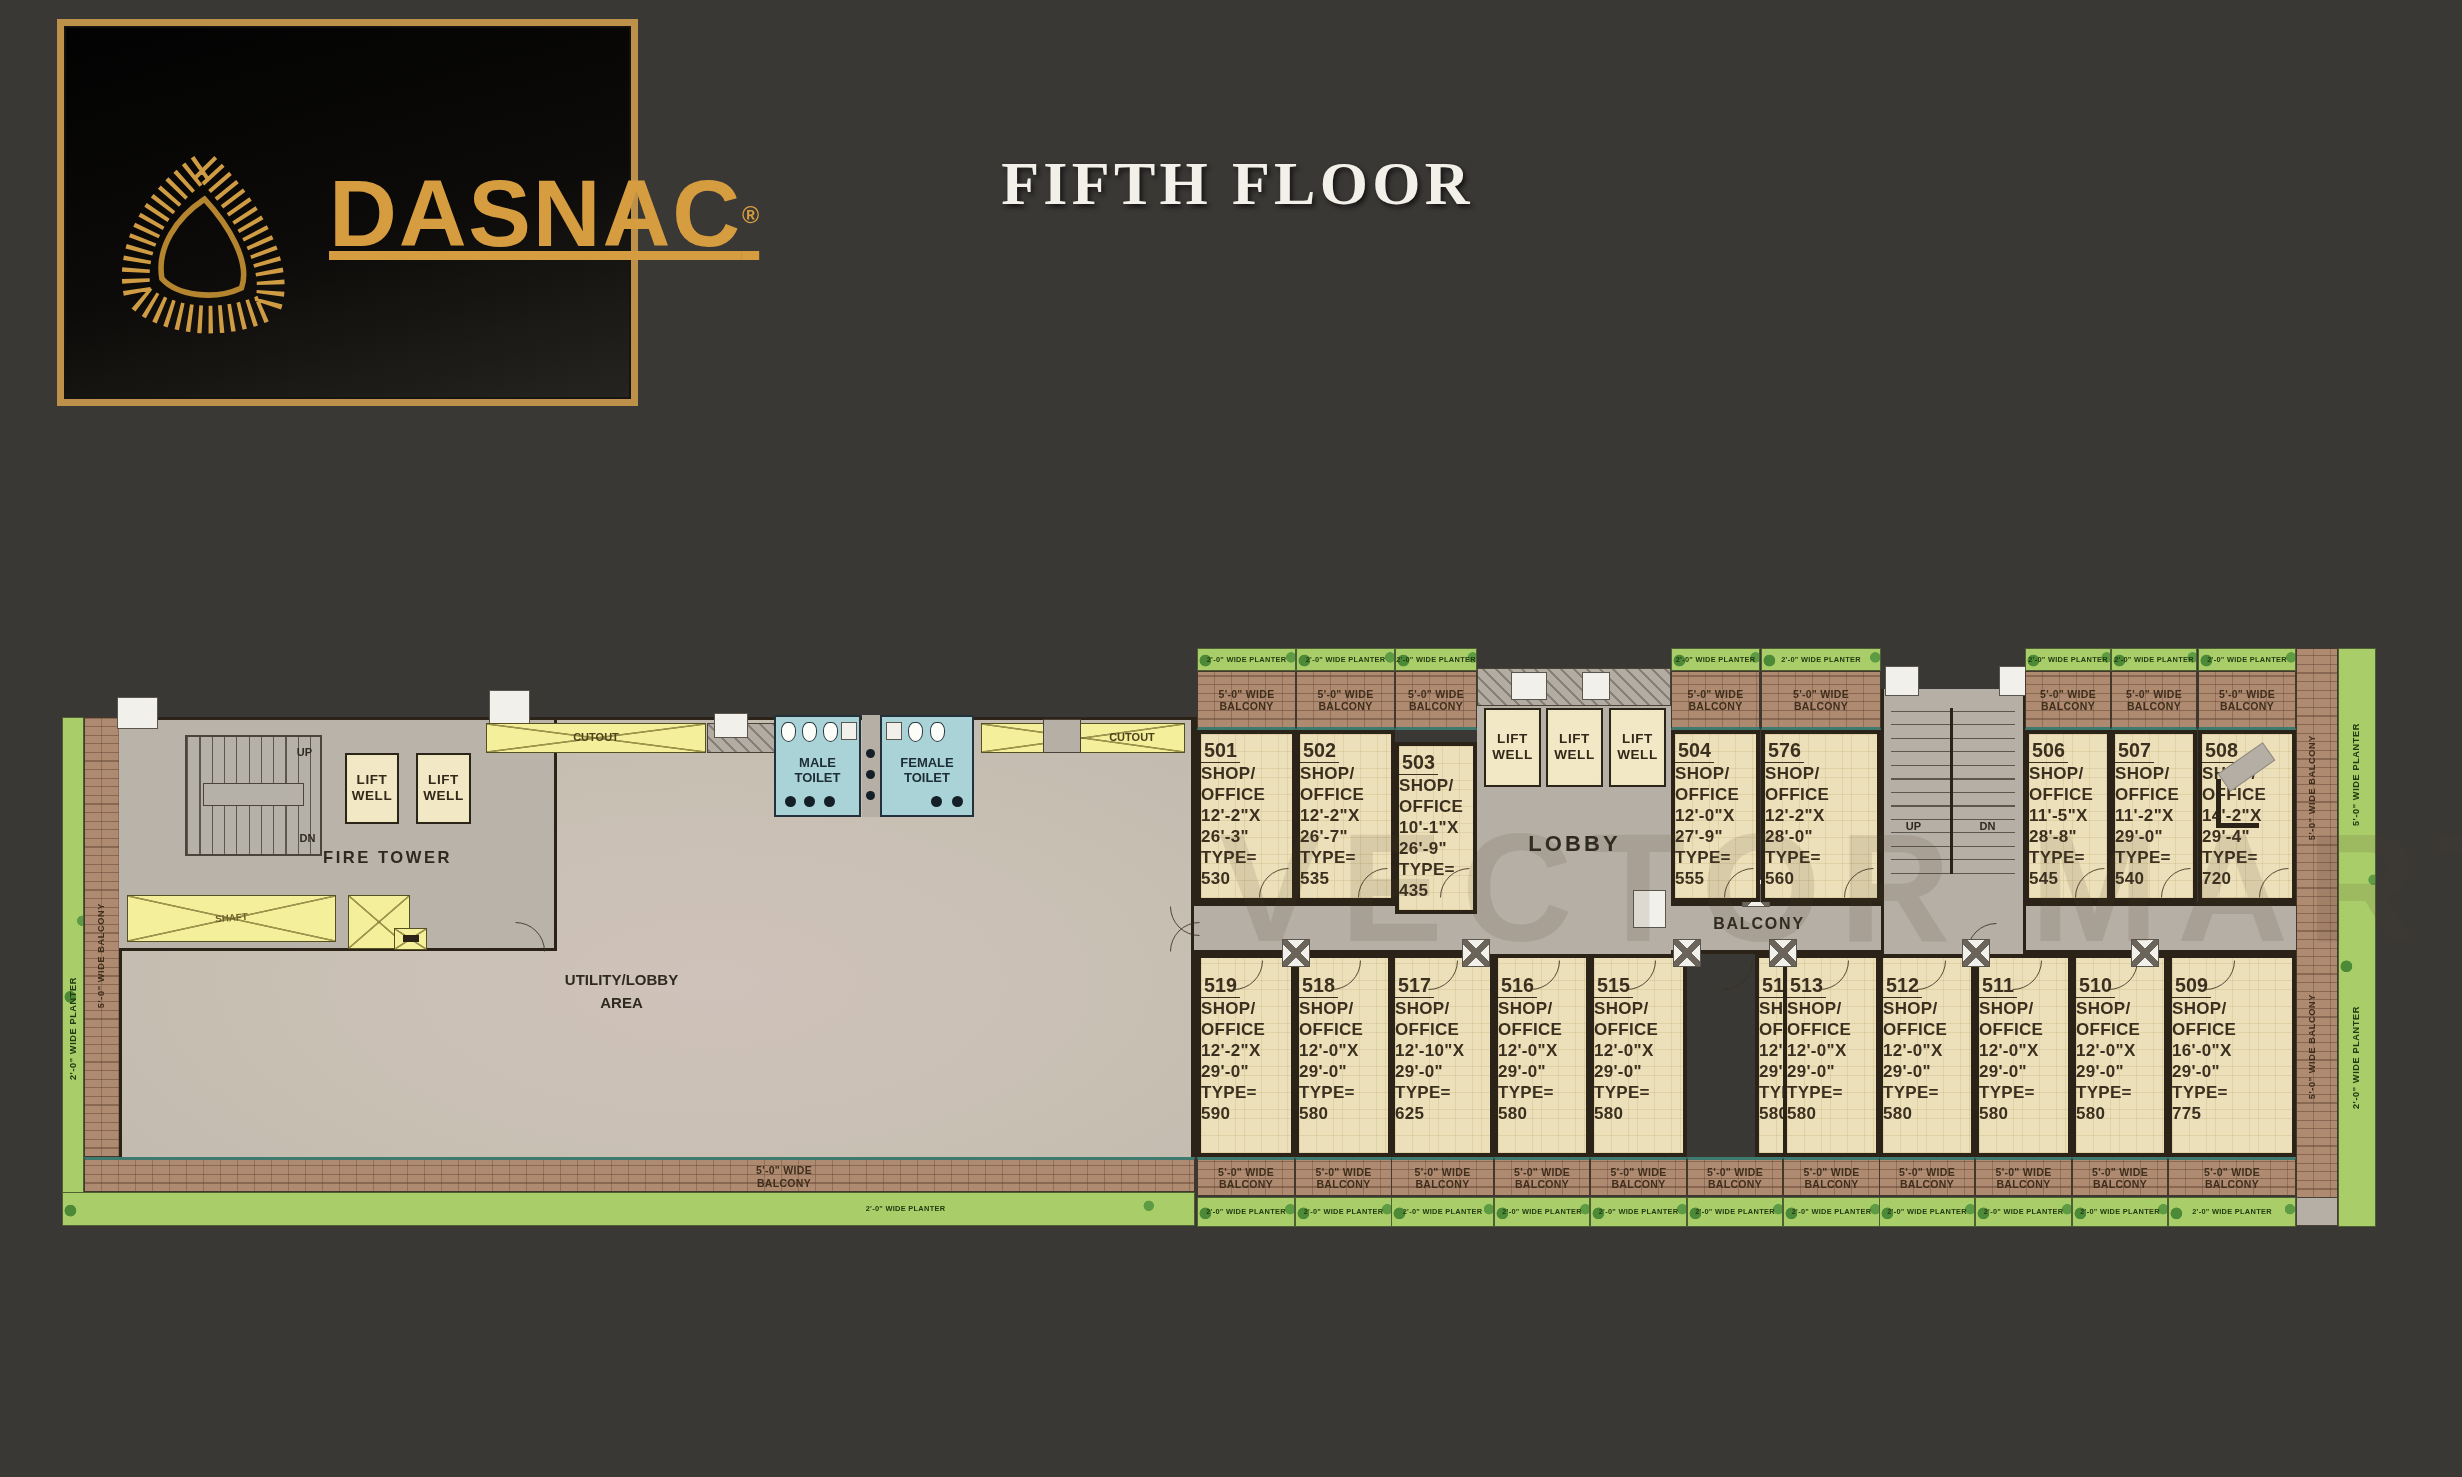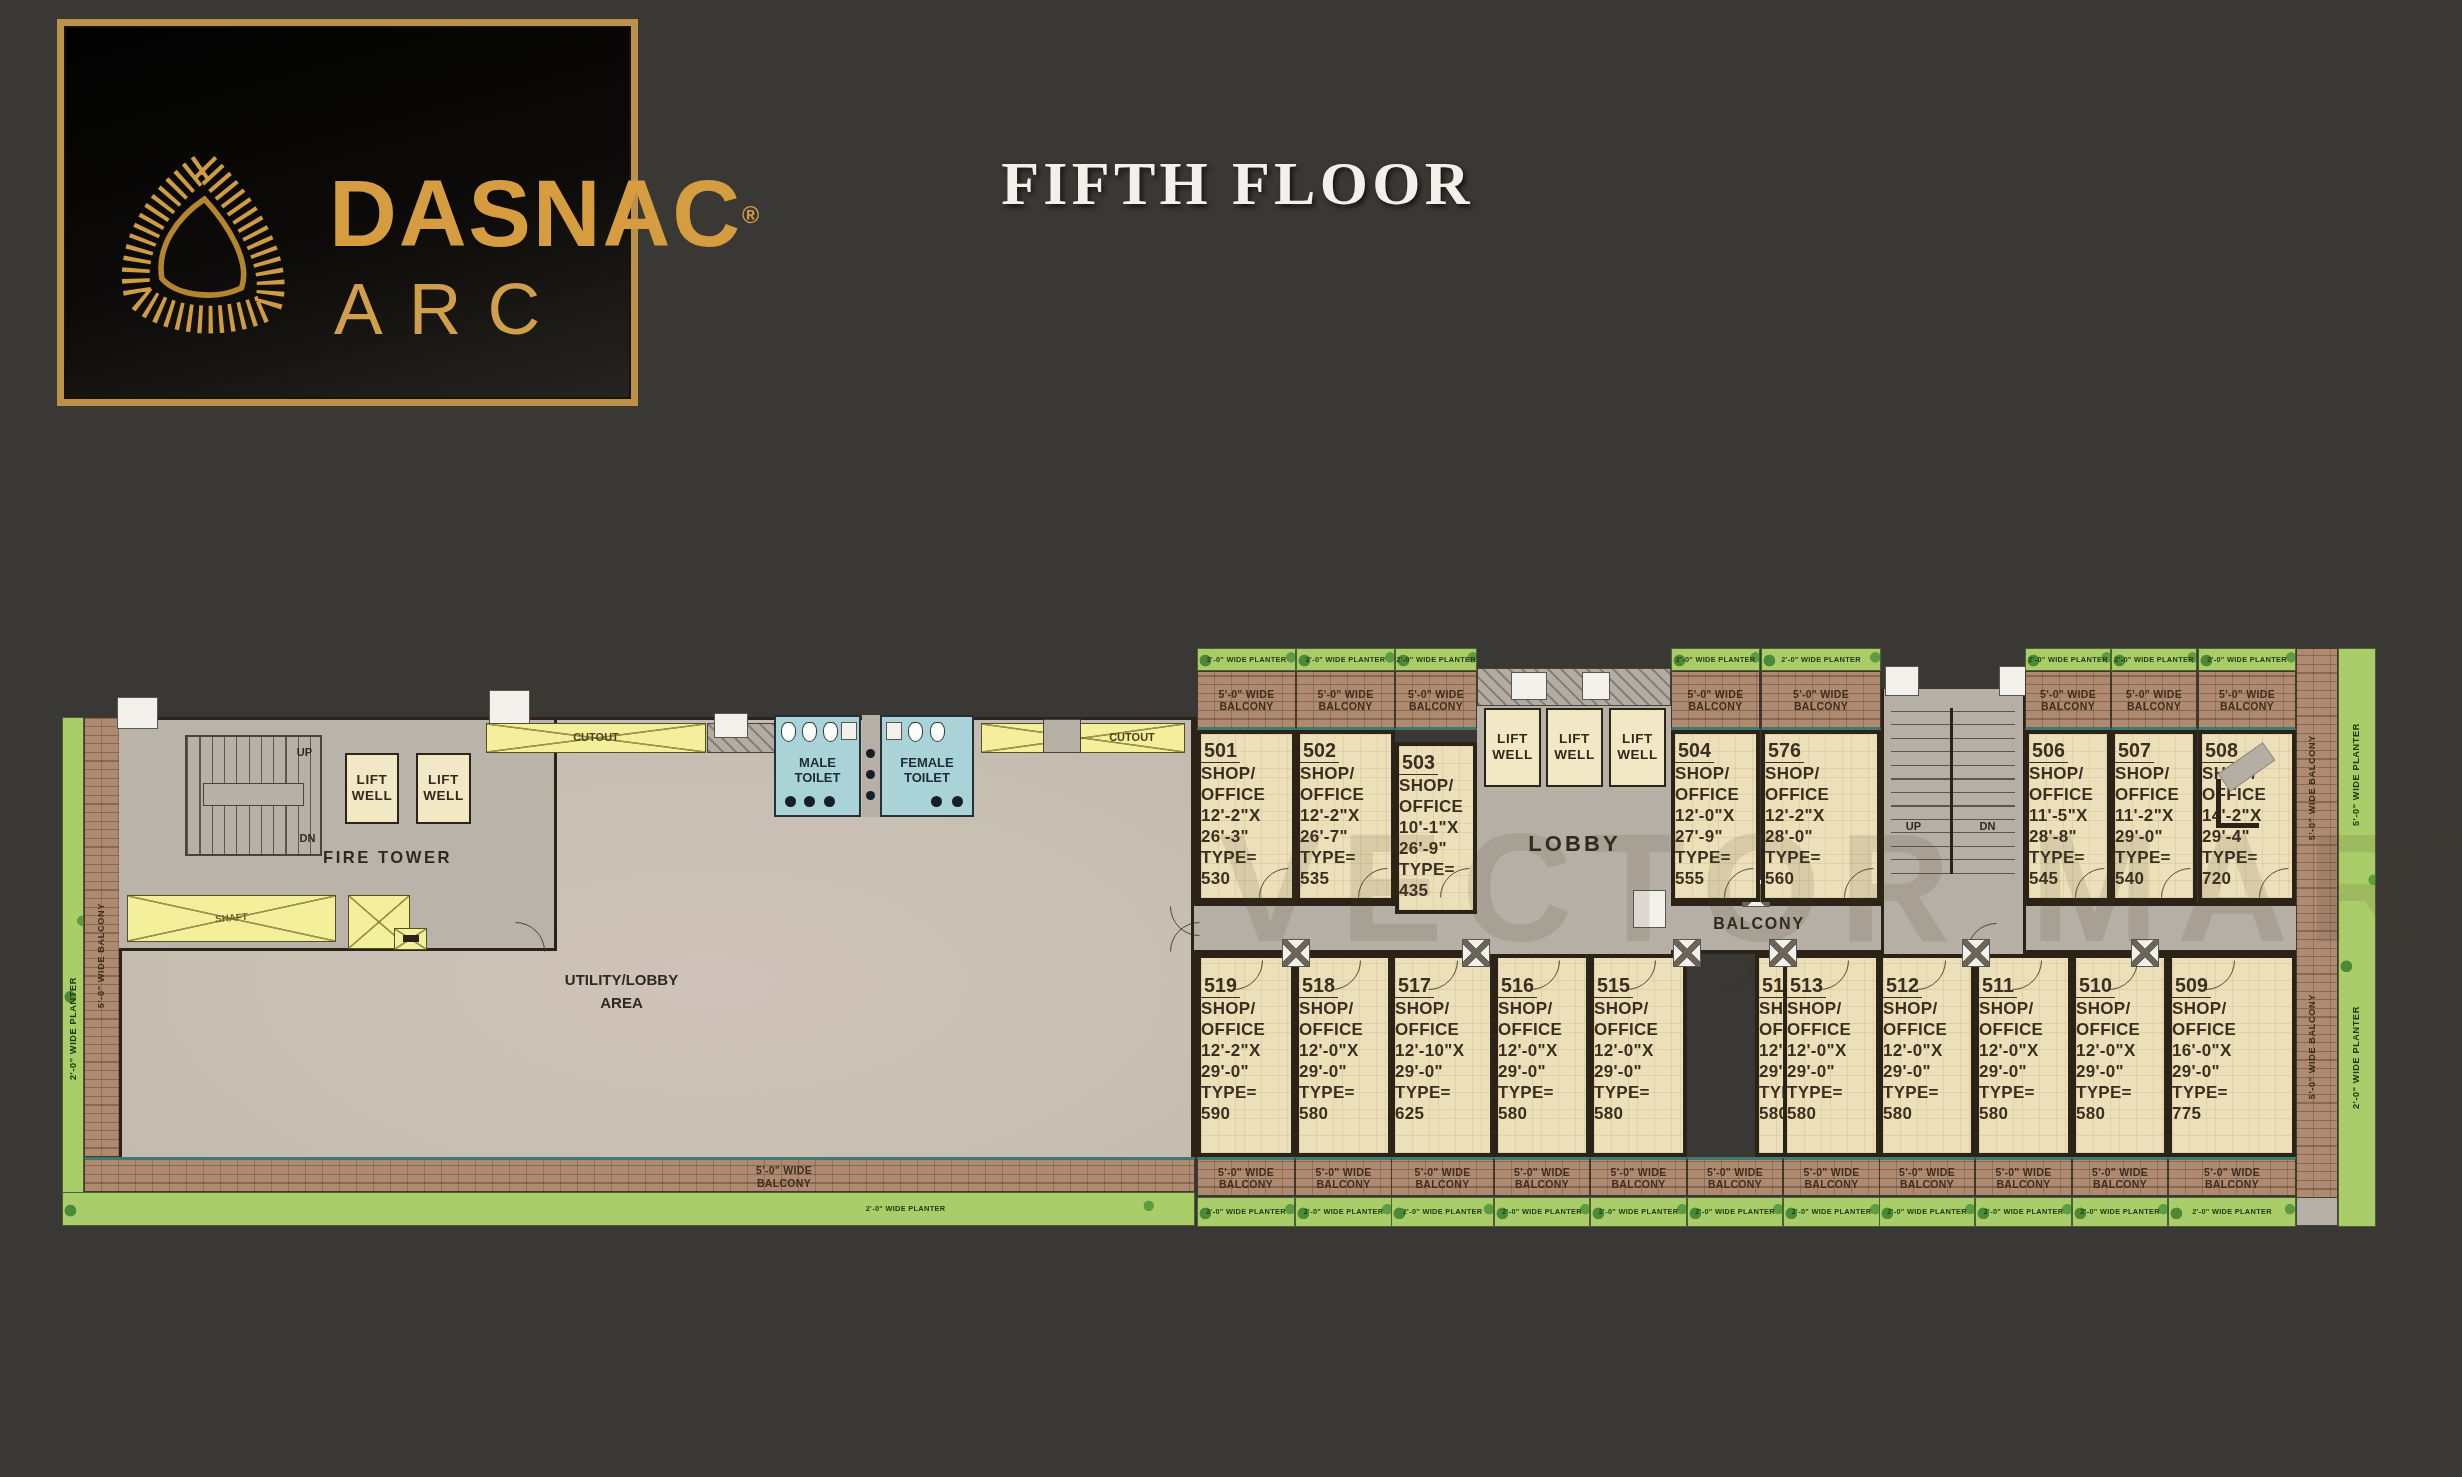--- a/index.html
+++ b/index.html
@@ -3,21 +3,21 @@
 <meta charset="utf-8">
 <style>
   html,body{margin:0;padding:0;}
   body{width:2462px;height:1477px;background:#3a3835;position:relative;overflow:hidden;
        font-family:"Liberation Sans", sans-serif;}
   .abs{position:absolute;box-sizing:border-box;}
   
   .logo-box{left:57px;top:18.5px;width:581px;height:387px;border:7.4px solid #bd9149;
     background:linear-gradient(165deg,#020202 0%,#0c0b09 55%,#262420 100%);
     box-shadow:0 0 0 1.8px #171310 inset;}
-  .brand{left:265px;top:134px;font-size:94px;font-weight:800;color:#d59d3f;letter-spacing:1.8px;}
+  .brand{left:265px;top:134px;font-size:94px;font-weight:800;color:#d59d3f;letter-spacing:1.8px;text-decoration:underline;}
   .brand-reg{font-size:23.4px;vertical-align:23.4px;letter-spacing:0;}
   .brand-sub{left:270px;top:241px;font-size:73px;font-weight:500;color:#cf9f4c;letter-spacing:26px;}
   
   .floor-title{left:936px;top:148px;width:603px;text-align:center;font-family:"Liberation Serif",serif;
     font-size:62px;font-weight:bold;color:#f3f0ea;letter-spacing:4.3px;text-shadow:2.5px 3.1px 4.9px rgba(0,0,0,.65);}
   
   .room{background:#ece0ba;border:4.3px solid #2b2318;color:#3b3020;font-weight:bold;
     background-image:repeating-linear-gradient(0deg,rgba(175,140,75,.18) 0 0.6px,transparent 0.6px 8.6px),
                      repeating-linear-gradient(90deg,rgba(175,140,75,.18) 0 0.6px,transparent 0.6px 8.6px);}
   .room .no{display:inline-block;font-size:19.7px;border-bottom:1.8px solid #3b3020;padding:0 3.1px;margin-top:4.9px;}
@@ -62,21 +62,20 @@
 </style>
 </head>
 <body>
 
 <div class="abs logo-box">
   <svg class="abs" style="left:48px;top:116px;width:185px;height:203px;" viewBox="0 0 100 100">
     <path d="M50 8 C72 30 92 62 84 84 C60 96 28 92 14 78 C8 52 26 24 50 8 Z" fill="none" stroke="#cf9c44" stroke-width="15" stroke-dasharray="2.2 3.4" stroke-linejoin="round"></path>
     <path d="M50 26 C63 40 75 60 70 74 C55 81 35 78 27 69 C24 52 35 36 50 26 Z" fill="none" stroke="#b5842f" stroke-width="3"></path>
   </svg>
   <div class="abs brand"><span>DASNAC</span><span class="brand-reg">®</span></div>
-  <div class="abs brand-sub">ARC</div>
 </div>
 <div class="abs floor-title">FIFTH FLOOR</div>
 
 <div id="plan" class="abs" style="left:0;top:0;width:2462px;height:1477px;">
     <div class="abs planter" style="left: 62px; top: 717px; width: 22px; height: 509px;">
       <span class="vlab" style="position:absolute;left:4.9px;top:259px;color:#243a12;">2'-0" WIDE PLANTER</span>
     </div>
     <div class="abs brick" style="left: 84px; top: 717px; width: 36px; height: 440px;">
       <span class="vlab" style="position:absolute;left:11px;top:185px;">5'-0" WIDE BALCONY</span>
     </div>

